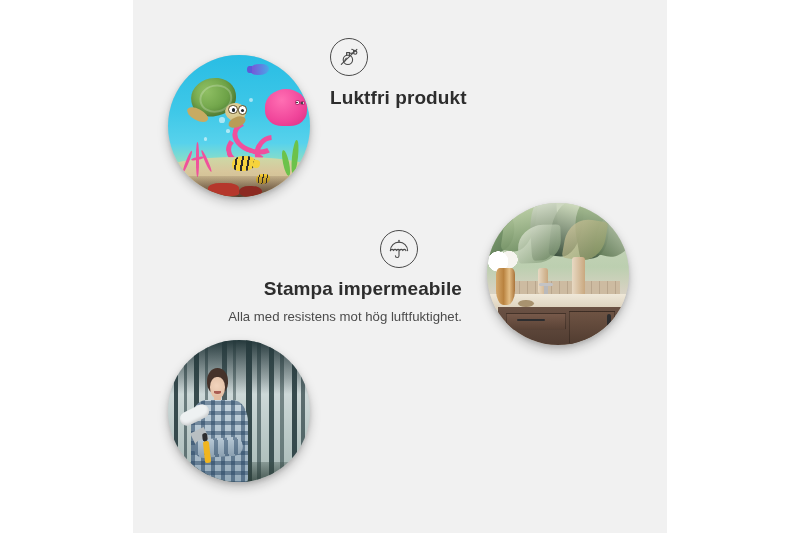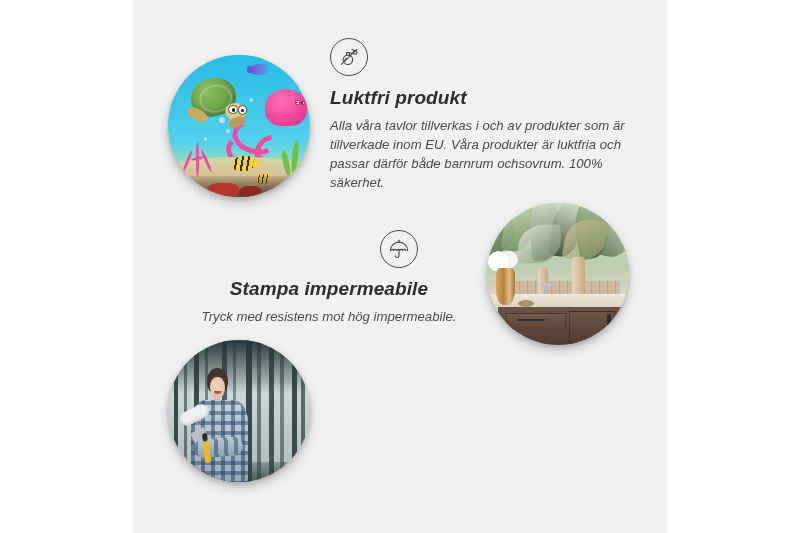--- a/index.html
+++ b/index.html
@@ -181,41 +181,41 @@
       repeating-linear-gradient(90deg,rgba(40,70,100,.5) 0 4px,transparent 4px 10px),
       linear-gradient(180deg,#b8c9d6,#8ba0b1);
     border-radius:22px;transform:rotate(-4deg);}
   .roller{position:absolute;left:-12%;top:34%;width:42%;height:12%;background:#eef1f2;border-radius:8px;transform:rotate(-26deg);
     box-shadow:inset 0 -2px 3px rgba(0,0,0,.15);}
   .roller-bar{position:absolute;left:10%;top:52%;width:20%;height:22%;background:#b9bfc2;transform:rotate(-26deg);}
   .tool{position:absolute;left:22%;top:62%;width:8%;height:19%;background:#f0b51f;border-radius:2px;transform:rotate(-6deg);}
   .tool:after{content:"";position:absolute;left:8%;top:-34%;width:84%;height:36%;background:#2d2d2f;border-radius:2px;}
 
   
-  .feature{position:absolute;font-style:italic;}
+  .feature{position:absolute;}
   .icon-circle{
     width:38px;height:38px;border-radius:50%;
     border:1.6px solid #4a4a4a;
     display:flex;align-items:center;justify-content:center;
     box-sizing:border-box;
   }
   .icon-circle svg{display:block;}
   .feat-title{
     font-size:19px;font-weight:700;color:#2d2d2d;letter-spacing:.1px;
     margin:11px 0 6px 0;line-height:1.2;
   }
   .feat-desc{
     font-size:13.2px;color:#4b4b4b;line-height:1.45;margin:0;
   }
 
   
   #feature-odor{left:330px;top:38px;width:296px;text-align:left;}
   #feature-odor .icon-wrap{display:flex;justify-content:flex-start;}
   
-  #feature-water{left:196px;top:230px;width:266px;text-align:center;}
+  #feature-water{left:196px;top:230px;width:266px;text-align:right;}
   #feature-water .icon-wrap{display:flex;justify-content:flex-end;padding-right:44px;}
   #feature-water .feat-title{margin-top:10px;}
   
   #feature-mount{left:330px;top:396px;width:280px;text-align:left;}
   #feature-mount .icon-wrap{display:flex;justify-content:flex-start;}
   #feature-mount .feat-title{margin-top:10px;}
 </style>
 </head>
 <body>
 
@@ -330,32 +330,31 @@
           <path d="M12.6 8.2h2.1"></path>
           <path d="M14.7 8.2c1.1 0 2-.9 2-2s-.9-2-2-2"></path>
           <path d="M16.9 5.2c.9 0 1.7.3 2.3.9"></path>
           <circle cx="18.2" cy="7.6" r="1.7"></circle>
           <path d="M9.3 13.2c-1 .6-1.5 1.6-1.4 2.8"></path>
           <line x1="4.3" y1="19.4" x2="19.9" y2="4.3"></line>
         </svg>
       </div>
     </div>
     <div class="feat-title">Luktfri produkt</div>
-    <p class="feat-desc">Alla våra tavlor tillverkas i och av produkter som är tillverkade inom EU. Våra produkter är luktfria och passar därför både barnrum ochsovrum. 100% säkerhet.</p>
   </div>
 
   <div class="feature" id="feature-water">
     <div class="icon-wrap">
       <div class="icon-circle">
         <svg width="24" height="24" viewBox="0 0 24 24" fill="none" stroke="#4a4a4a" stroke-width="1.1" stroke-linecap="round" stroke-linejoin="round">
           <path d="M3.4 13.6c0-4.7 3.8-8.5 8.6-8.5s8.6 3.8 8.6 8.5"></path>
           <path d="M3.4 13.6c1 -1.6 2.2-1.6 3.1 0 .9-1.6 2.2-1.6 3.1 0 .9-1.6 2.2-1.6 3.1 0 .9-1.6 2.2-1.6 3.1 0 .9-1.6 2.2-1.6 3.2 0"></path>
           <line x1="12" y1="5.1" x2="12" y2="3.3"></line>
           <path d="M12 13.6v5.1c0 1-.8 1.8-1.8 1.8s-1.8-.8-1.8-1.8"></path>
         </svg>
       </div>
     </div>
     <div class="feat-title">Stampa impermeabile</div>
-    <p class="feat-desc">Tryck med resistens mot hög impermeabile.</p>
+    <p class="feat-desc">Alla med resistens mot hög luftfuktighet.</p>
   </div>
 
 
 </div>
 
 </body></html>

